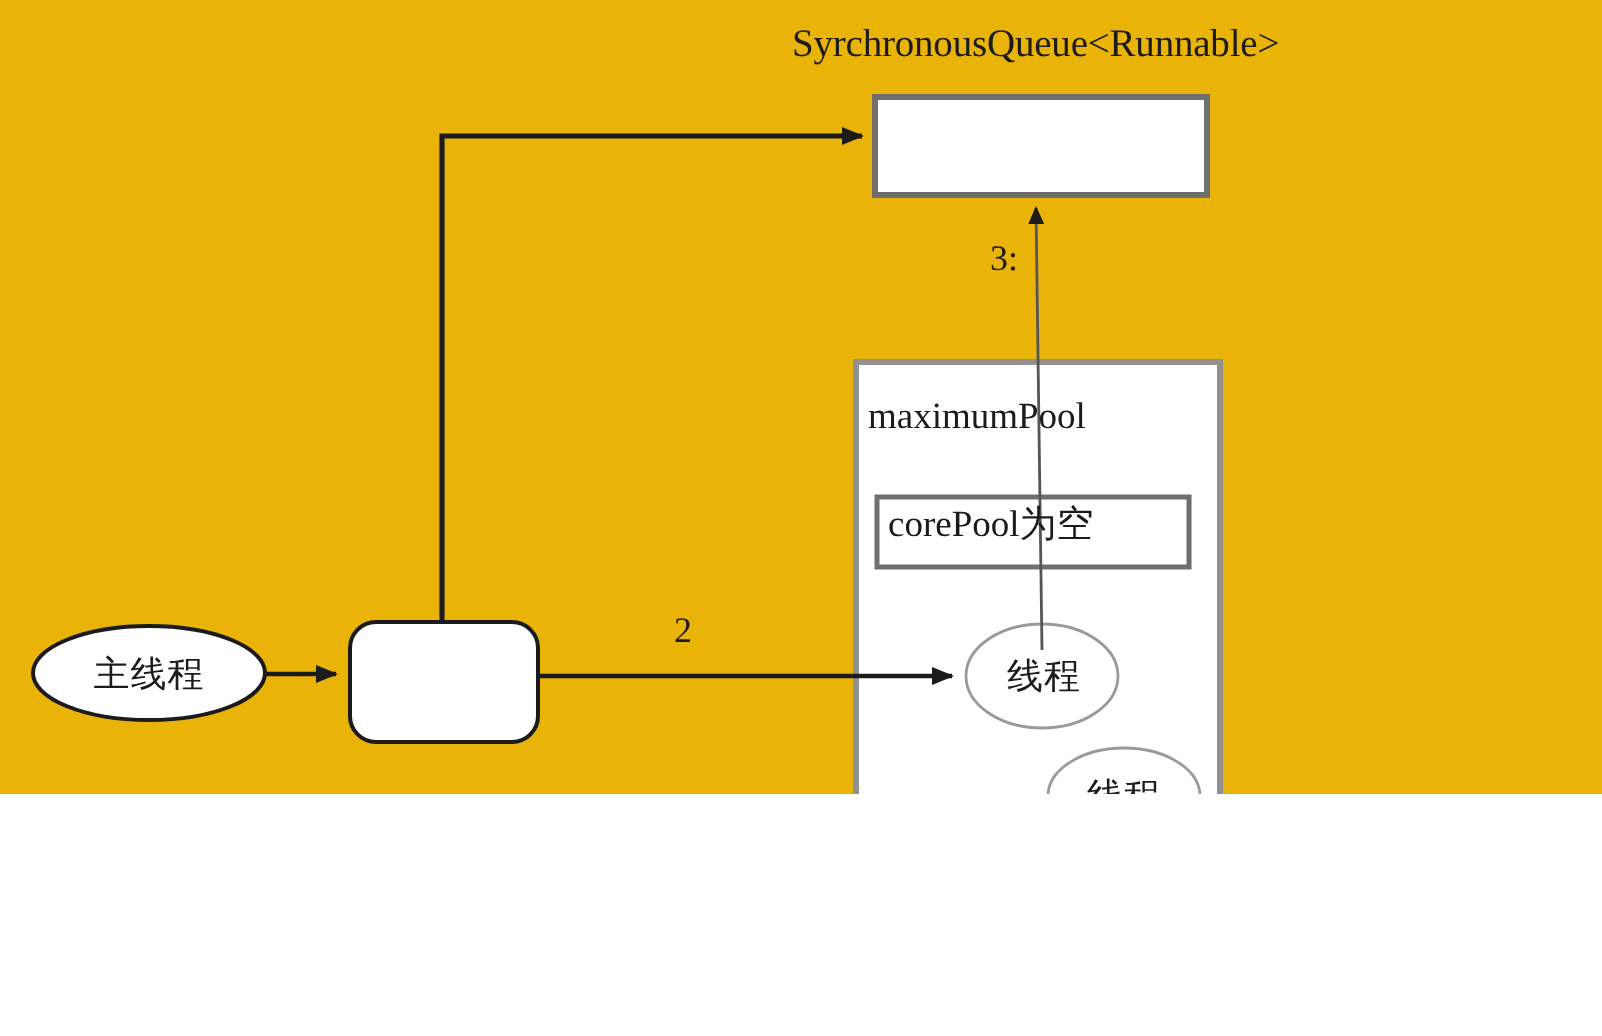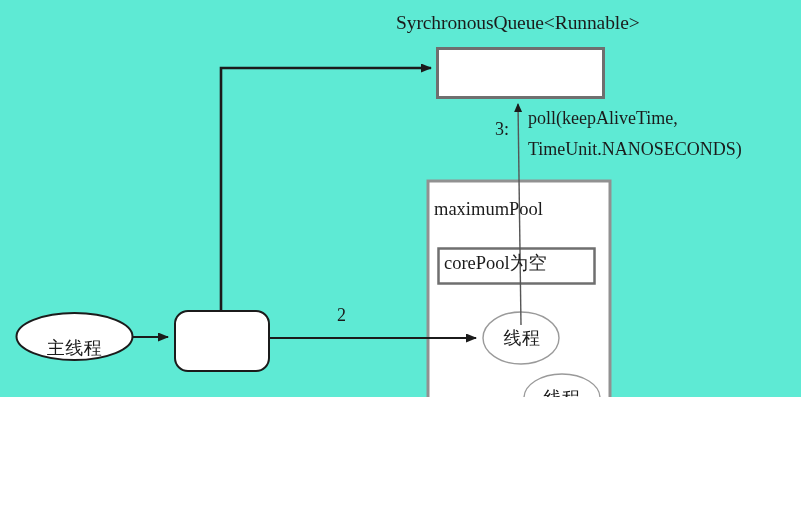--- a/index.html
+++ b/index.html
@@ -8,21 +8,21 @@
     padding: 0;
     background: #ffffff;
   }
   body {
     font-family: "Liberation Serif", "DejaVu Serif", serif;
   }
   #diagram-root {
     position: relative;
     width: 801px;
     height: 397px;
-    background: #5eead4;
+    background: #eab308;
     overflow: hidden;
   }
   #diagram-svg {
     position: absolute;
     left: 0;
     top: 0;
     width: 801px;
     height: 518px;
   }
   .lbl {
@@ -78,21 +78,21 @@
     align-items: center;
     justify-content: center;
     color: #1b1b1b;
     font-family: "DejaVu Sans", "Liberation Sans", sans-serif;
     font-size: 18px;
     letter-spacing: 0.5px;
     white-space: nowrap;
   }
   #main-thread-label {
     left: 16px;
-    top: 324px;
+    top: 313px;
     width: 117px;
     height: 48px;
   }
   #pool-thread-label-0 {
     left: 484px;
     top: 312px;
     width: 76px;
     height: 52px;
   }
   #pool-thread-label-1 {
@@ -157,24 +157,20 @@
     <path d="M269,338 L476,338" fill="none" stroke="#1b1b1b" stroke-width="2.2" marker-end="url(#arrow-dark)"></path>
 
     <path d="M521,325 L518,104" fill="none" stroke="#555555" stroke-width="1.4" marker-end="url(#arrow-thin)"></path>
   </svg>
 
   <div class="lbl" id="queue-title">SyrchronousQueue&lt;Runnable&gt;</div>
 
 
   <div class="lbl" id="poll-step-num">3:</div>
 
-  <div class="lbl" id="poll-label">
-    <span class="line1">poll(keepAliveTime,</span>
-    <span class="line2">TimeUnit.NANOSECONDS)</span>
-  </div>
 
   <div class="lbl" id="step-two-label">2</div>
 
   <div class="lbl" id="maximum-pool-label">maximumPool</div>
 
   <div class="lbl" id="core-pool-label">corePool为空</div>
 
   <div class="ellipse-label" id="main-thread-label">主线程</div>
 
 

